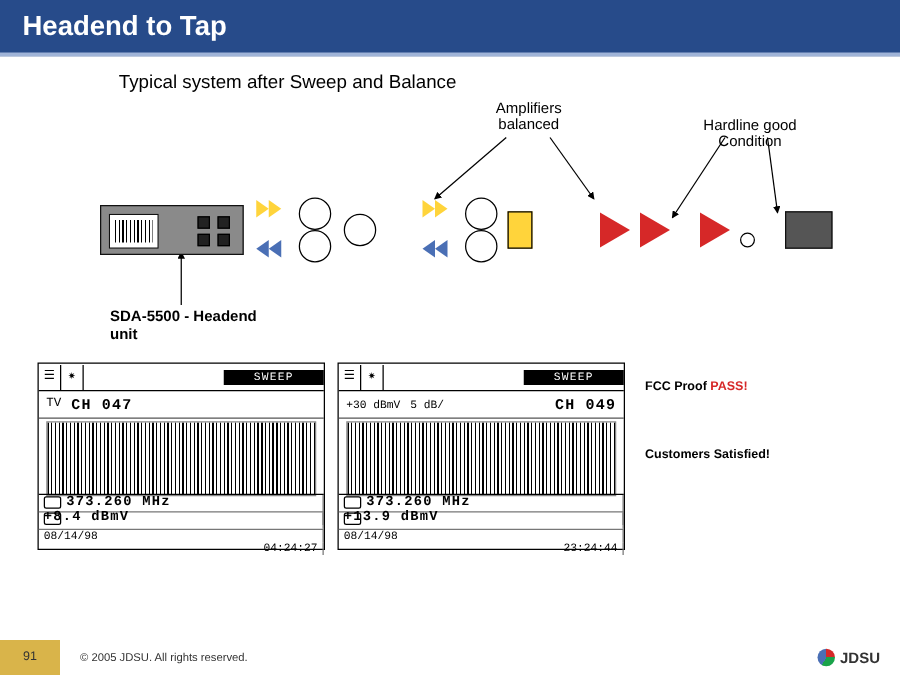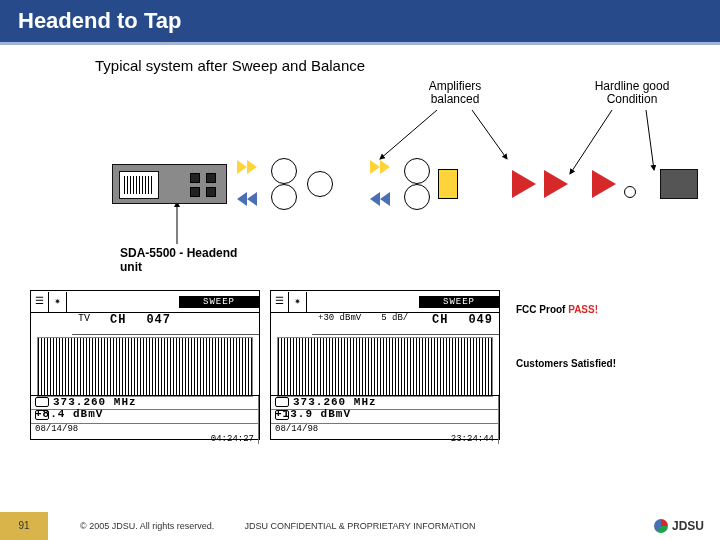--- a/index.html
+++ b/index.html
@@ -1,64 +1,64 @@
 <!DOCTYPE html>
 <html><head>
 <meta charset="utf-8">
 <style>
   * { margin:0; padding:0; box-sizing:border-box; }
   body { width:720px; height:540px; font-family:Arial,Helvetica,sans-serif; background:#fff; position:relative; overflow:hidden; }
   .header { background:#274b8a; color:#fff; padding:8px 18px; font-size:22px; font-weight:bold; border-bottom:3px solid #a0b4d8; }
   .subtitle { margin:12px 0 0 95px; font-size:15px; color:#000; }
-  .stage { position:relative; height:300px;margin-left:32px; }
+  .stage { position:relative; height:300px; }
   .callout { position:absolute; font-size:12px; color:#000; text-align:center; line-height:1.1; }
   .diagram-row { position:absolute; top:82px; left:80px; right:30px; height:56px; }
   .unit-box { position:absolute; width:115px; height:40px; background:#8a8a8a; top:8px; left:0; border:1px solid #111; }
   .unit-screen { position:absolute; left:6px; top:6px; width:40px; height:28px; background:#fff; border:1px solid #111; }
   .unit-screen::before { content:""; position:absolute; inset:4px; background:repeating-linear-gradient(to right,#000 0 1px,transparent 1px 3px); }
   .unit-knob { position:absolute; width:10px; height:10px; background:#222; border:1px solid #000; }
   .amp-stage { position:absolute; width:120px; height:56px; }
   .dbl-tri { position:absolute; width:20px; height:14px; }
   .tri-r { width:0;height:0;border-top:7px solid transparent;border-bottom:7px solid transparent;border-left:10px solid; display:inline-block; }
   .circle { position:absolute; width:26px; height:26px; border:1.5px solid #000; border-radius:50%; background:#fff; }
   .pad { position:absolute; width:20px; height:30px; border:1.5px solid #000; background:#ffd43b; top:13px; }
   .red-tri { width:0;height:0;border-top:14px solid transparent;border-bottom:14px solid transparent;border-left:24px solid #d62828; position:absolute; }
   .tap-box { position:absolute; width:38px; height:30px; background:#555; top:13px; border:1px solid #111; }
   .cap-label { position:absolute; font-size:12px; font-weight:bold; }
   .sweep-row { position:absolute; top:290px; left:30px; display:flex; gap:10px; }
   .sweep { width:230px; height:150px; border:1px solid #000; position:relative; background:#fff; font-family:"Courier New",monospace; }
   .sweep-top { height:22px; border-bottom:1px solid #000; display:flex; align-items:center; font-size:10px; }
   .sweep-top .sw-icon { width:18px; text-align:center; border-right:1px solid #000; line-height:20px; }
   .sweep-top .sw-title { margin-left:auto; background:#000; color:#fff; padding:1px 24px; font-size:9px; letter-spacing:1px; }
-  .sweep-ch { height:22px; display:flex; border-bottom:1px solid #555; font-size:10px; padding:0 6px; gap:20px;margin-left:41px; }
+  .sweep-ch { height:22px; display:flex; align-items:center; border-bottom:1px solid #555; font-size:10px; padding:0 6px; gap:8px; }
   .seg { font-family:"Courier New",monospace; font-weight:bold; font-size:12px; letter-spacing:1px; }
   .sweep-graph { height:60px; margin:2px 6px; border:1px solid #888; background:repeating-linear-gradient(to right,#000 0 1px,transparent 1px 3px); position:relative; }
   .sweep-bot { position:absolute; bottom:0; left:0; right:0; height:44px; border-top:1px solid #000; font-size:9px; }
   .sweep-bot-row { display:flex; height:14px; border-bottom:1px solid #777;flex-direction:column; }
   .sweep-bot-row > div { flex:1; padding:0 4px; border-right:1px solid #777; display:flex; align-items:center; gap:4px; }
   .sine { display:inline-block; width:14px; height:10px; border:1px solid #000; border-radius:2px; position:relative; }
   .side-text { position:absolute; left:516px; font-size:10px; font-weight:bold; }
   .pass { color:#d62828; }
   .footer { position:absolute; bottom:0; left:0; right:0; height:28px; display:flex; align-items:center; font-size:9px; color:#333; }
   .page-num { width:48px; background:#d9b44a; text-align:center; line-height:28px; font-size:10px; }
-  .copyright { margin-left:32px; }
+  .copyright { margin-left:16px; }
   .conf { position:absolute; left:50%; transform:translateX(-50%); }
   .logo { position:absolute; right:16px; display:flex; align-items:center; gap:4px; font-weight:bold; font-size:12px; }
   .logo-mark { width:14px; height:14px; background:conic-gradient(#d62828 0 90deg,#1aa34a 90deg 210deg,#4a6fb5 210deg 360deg); border-radius:50%; }
   .arrow-svg { position:absolute; pointer-events:none; }
 </style>
 </head>
 <body>
 
 <div class="header">Headend to Tap</div>
 <div class="subtitle">Typical system after Sweep and Balance</div>
 
 <div class="stage">
   <div class="callout" style="left:378px; top:6px; width:90px">Amplifiers balanced</div>
-  <div class="callout" style="left:550px; top:6px; width:100px">Hardline good Condition</div>
+  <div class="callout" style="left:550px; top:20px; width:100px">Hardline good Condition</div>
 
   <svg class="arrow-svg" style="left:0;top:0" width="720" height="200">
     <defs>
         <marker id="ah" markerWidth="6" markerHeight="6" refX="5" refY="3" orient="auto">
           <path d="M0,0 L6,3 L0,6 z" fill="#000"></path>
         </marker>
       </defs>
     <line x1="405" y1="36" x2="348" y2="85" stroke="#000" marker-end="url(#ah)"></line>
     <line x1="440" y1="36" x2="475" y2="85" stroke="#000" marker-end="url(#ah)"></line>
     <line x1="580" y1="36" x2="538" y2="100" stroke="#000" marker-end="url(#ah)"></line>
@@ -185,18 +185,17 @@
 </div>
 
 <div class="side-text" style="top:304px">
   <span>FCC Proof </span><span class="pass">PASS!</span>
 </div>
 <div class="side-text" style="top:358px">Customers Satisfied!</div>
 
 <div class="footer">
   <div class="page-num">91</div>
   <div class="copyright">© 2005 JDSU. All rights reserved.</div>
-  <div class="conf">JDSU CONFIDENTIAL &amp; PROPRIETARY INFORMATION</div>
   <div class="logo">
     <span class="logo-mark"></span>
     <span>JDSU</span>
   </div>
 </div>
 
 </body></html>

